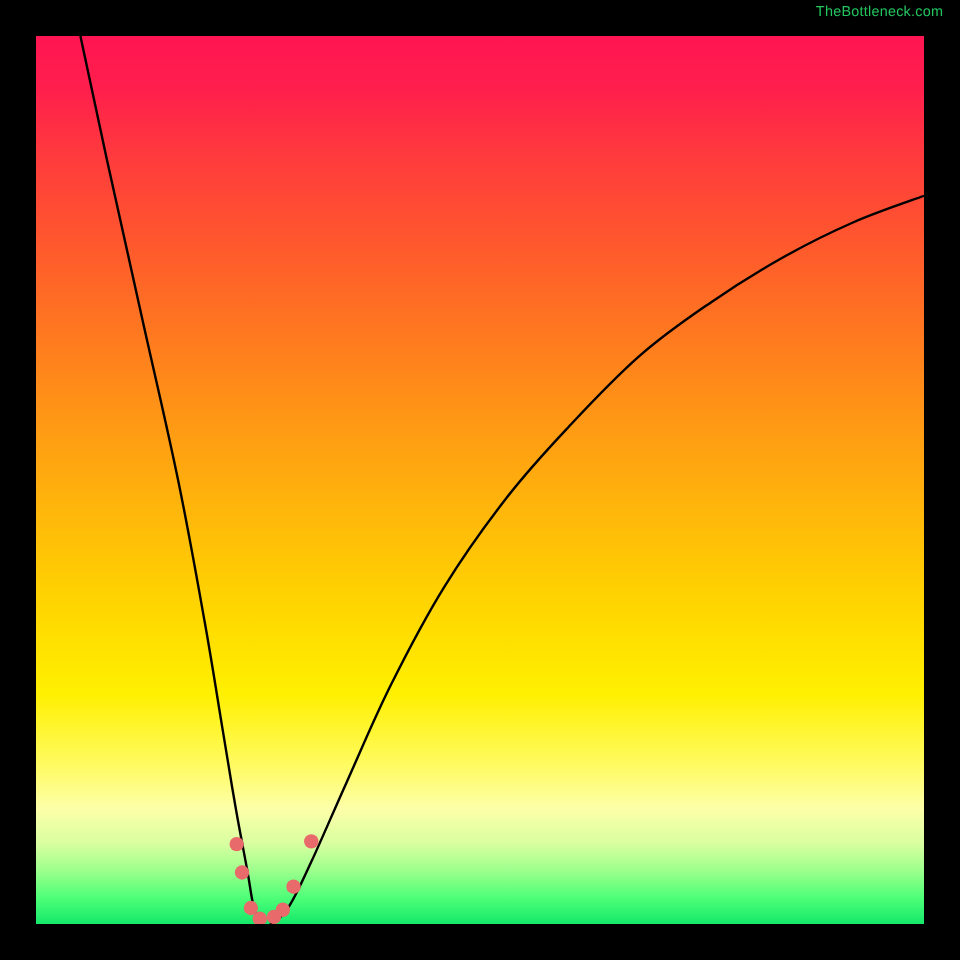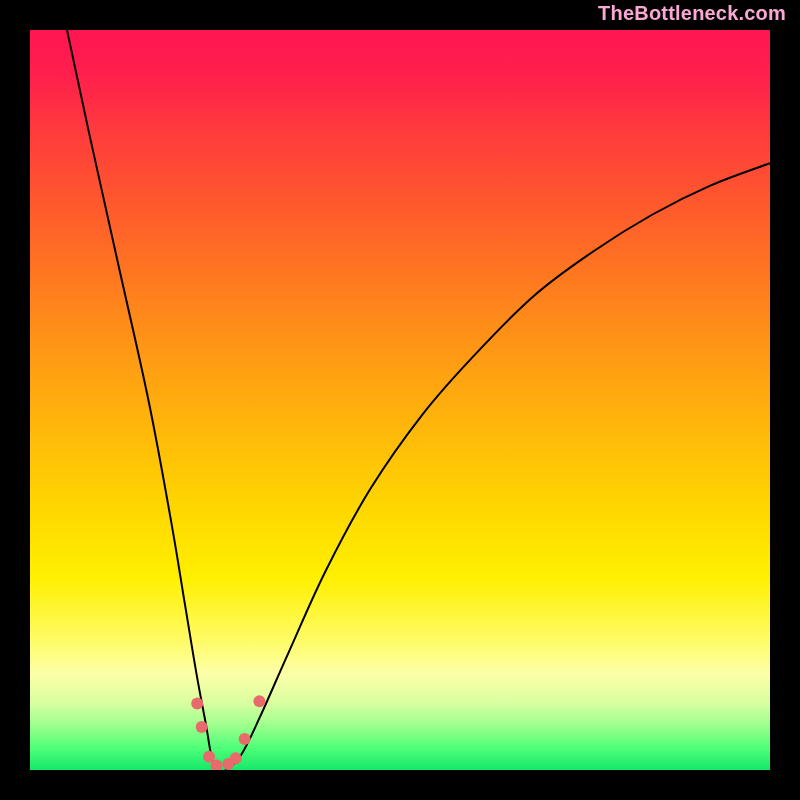--- a/index.html
+++ b/index.html
@@ -13,23 +13,23 @@
   .frame {
     position: relative;
     width: 800px;
     height: 800px;
     background: #000;
   }
   .watermark {
     position: absolute;
     top: 2px;
     right: 14px;
-    color: #f9a8d4;
-    font-size: 20px;
-    font-weight: 700;
+    color: #22c55e;
+    font-size: 12px;
+    font-weight: 400;
     letter-spacing: 0.2px;
     z-index: 30;
   }
   .plot-area {
     position: absolute;
     left: 30px;
     top: 30px;
     width: 740px;
     height: 740px;
     overflow: hidden;

